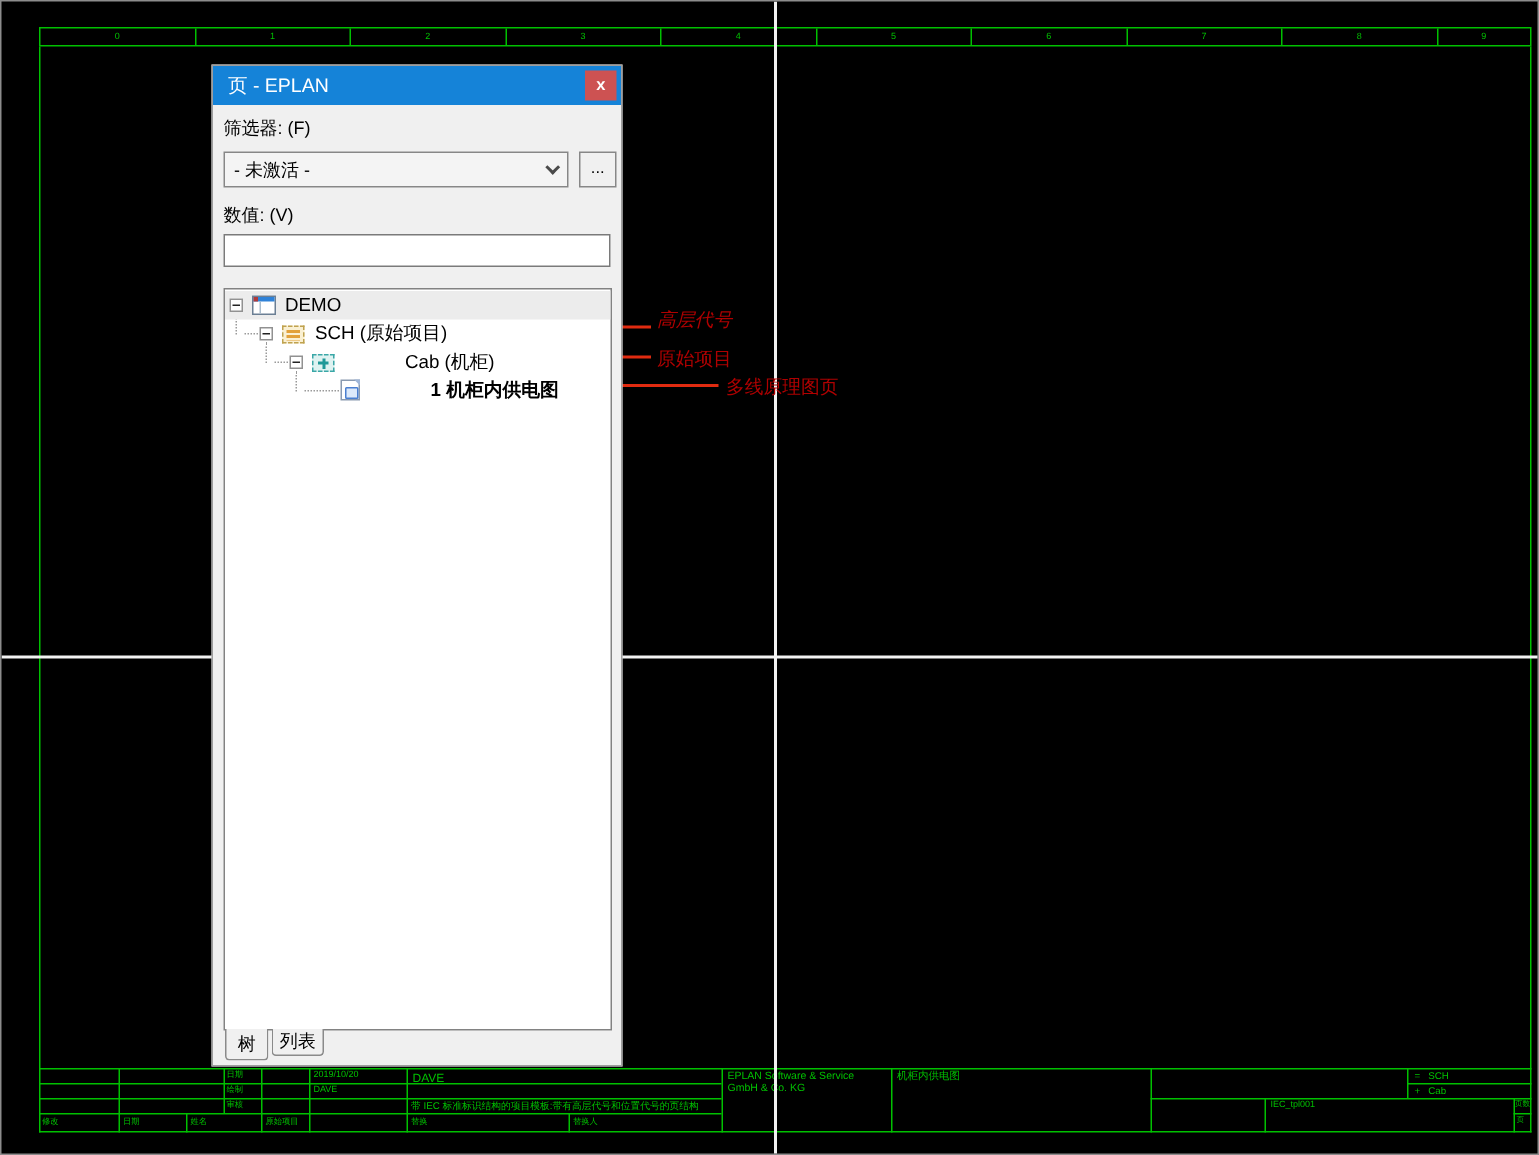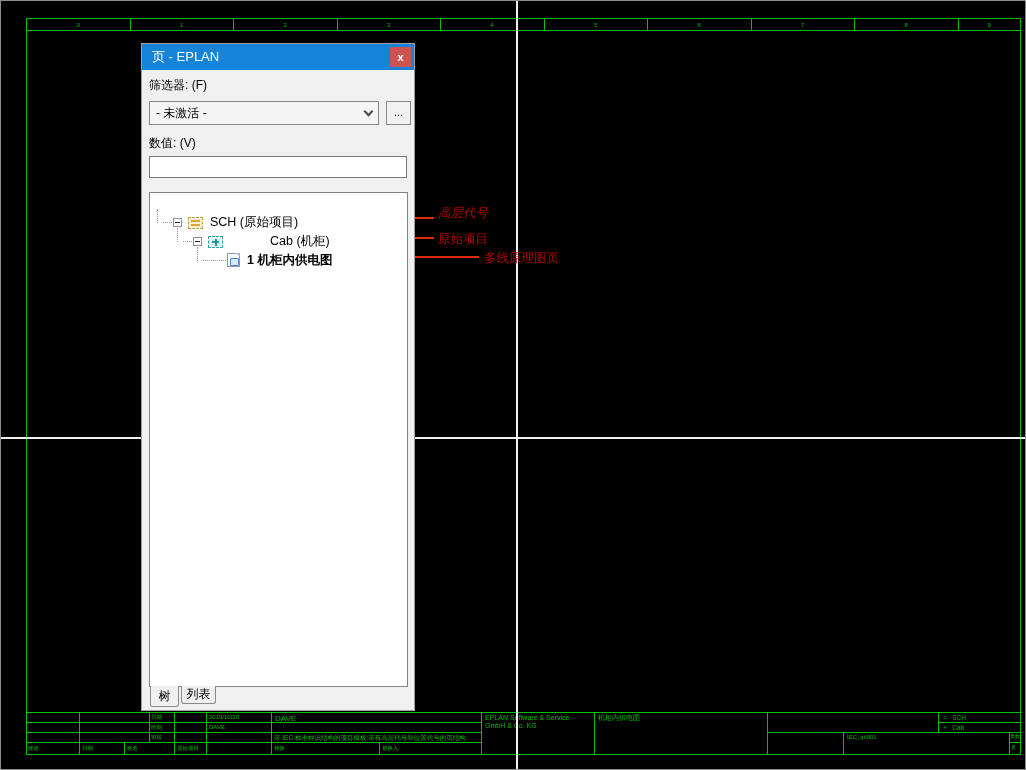--- a/index.html
+++ b/index.html
@@ -96,21 +96,21 @@
   .cab-ico::after  { content:""; position:absolute; left:5.5px; top:1.5px; width:2px; height:7px; background:#1f9898; }
   .page-ico { width:13px; height:14px; background:#fff; border:1px solid #8a9ab0; }
   .page-ico::before {
     content:""; position:absolute; right:-1px; top:-1px; width:0; height:0;
     border-left:4px solid transparent; border-top:4px solid #9fb6d8;
   }
   .page-ico::after {
     content:""; position:absolute; left:2px; top:4px; width:7px; height:6px;
     border:1px solid #4a7fd0; background:#dce9fa; border-radius:1px;
   }
-  .bold { font-weight:bold; }
+  .bold { font-weight:bold;margin-left:40px; }
   .tab {
     position:absolute; background:#f0f0f0; border:1px solid #8a8a8a; border-top:none;
     border-radius:0 0 3px 3px; font-size:12px; display:flex; align-items:center; justify-content:center;
   }
   .tb-text { position:absolute; color:#00c000; white-space:pre; z-index:1; line-height:1.15; }
 </style>
 </head>
 <body>
 
 <div id="page">
@@ -211,20 +211,29 @@
 
     <div class="tree">
 
       <div class="dotv" style="left:7px; top:16px;height:14px;"></div>
       <div class="doth" style="left:13px;top:29px;width:9px;"></div>
       <div class="dotv" style="left:27px;top:35px;height:14px;"></div>
       <div class="doth" style="left:33px;top:48px;width:9px;"></div>
       <div class="dotv" style="left:47px;top:54px;height:14px;"></div>
       <div class="doth" style="left:53px;top:67px;width:23px;"></div>
 
+      <div class="trow row-hl" style="top:1px;">
+        <div class="exp" style="left:3px;top:5px;"></div>
+        <div class="ico proj-ico" style="left:18px;top:3px;">
+          <div class="bar"></div>
+            <div class="red"></div>
+            <div class="div"></div>
+        </div>
+        <div class="tlabel" style="left:40px;">DEMO</div>
+      </div>
 
       <div class="trow" style="top:20px;">
         <div class="exp" style="left:23px;top:5px;"></div>
         <div class="ico sch-ico" style="left:38px;top:4px;"></div>
         <div class="tlabel" style="left:60px;">SCH (原始项目)</div>
       </div>
 
       <div class="trow" style="top:39px;">
         <div class="exp" style="left:43px;top:5px;"></div>
         <div class="ico cab-ico" style="left:58px;top:4px;"></div>

